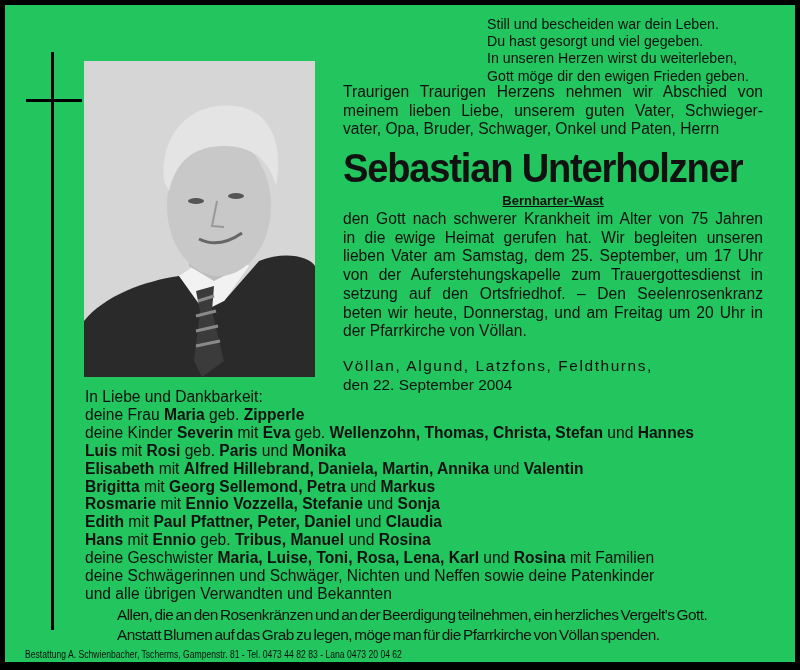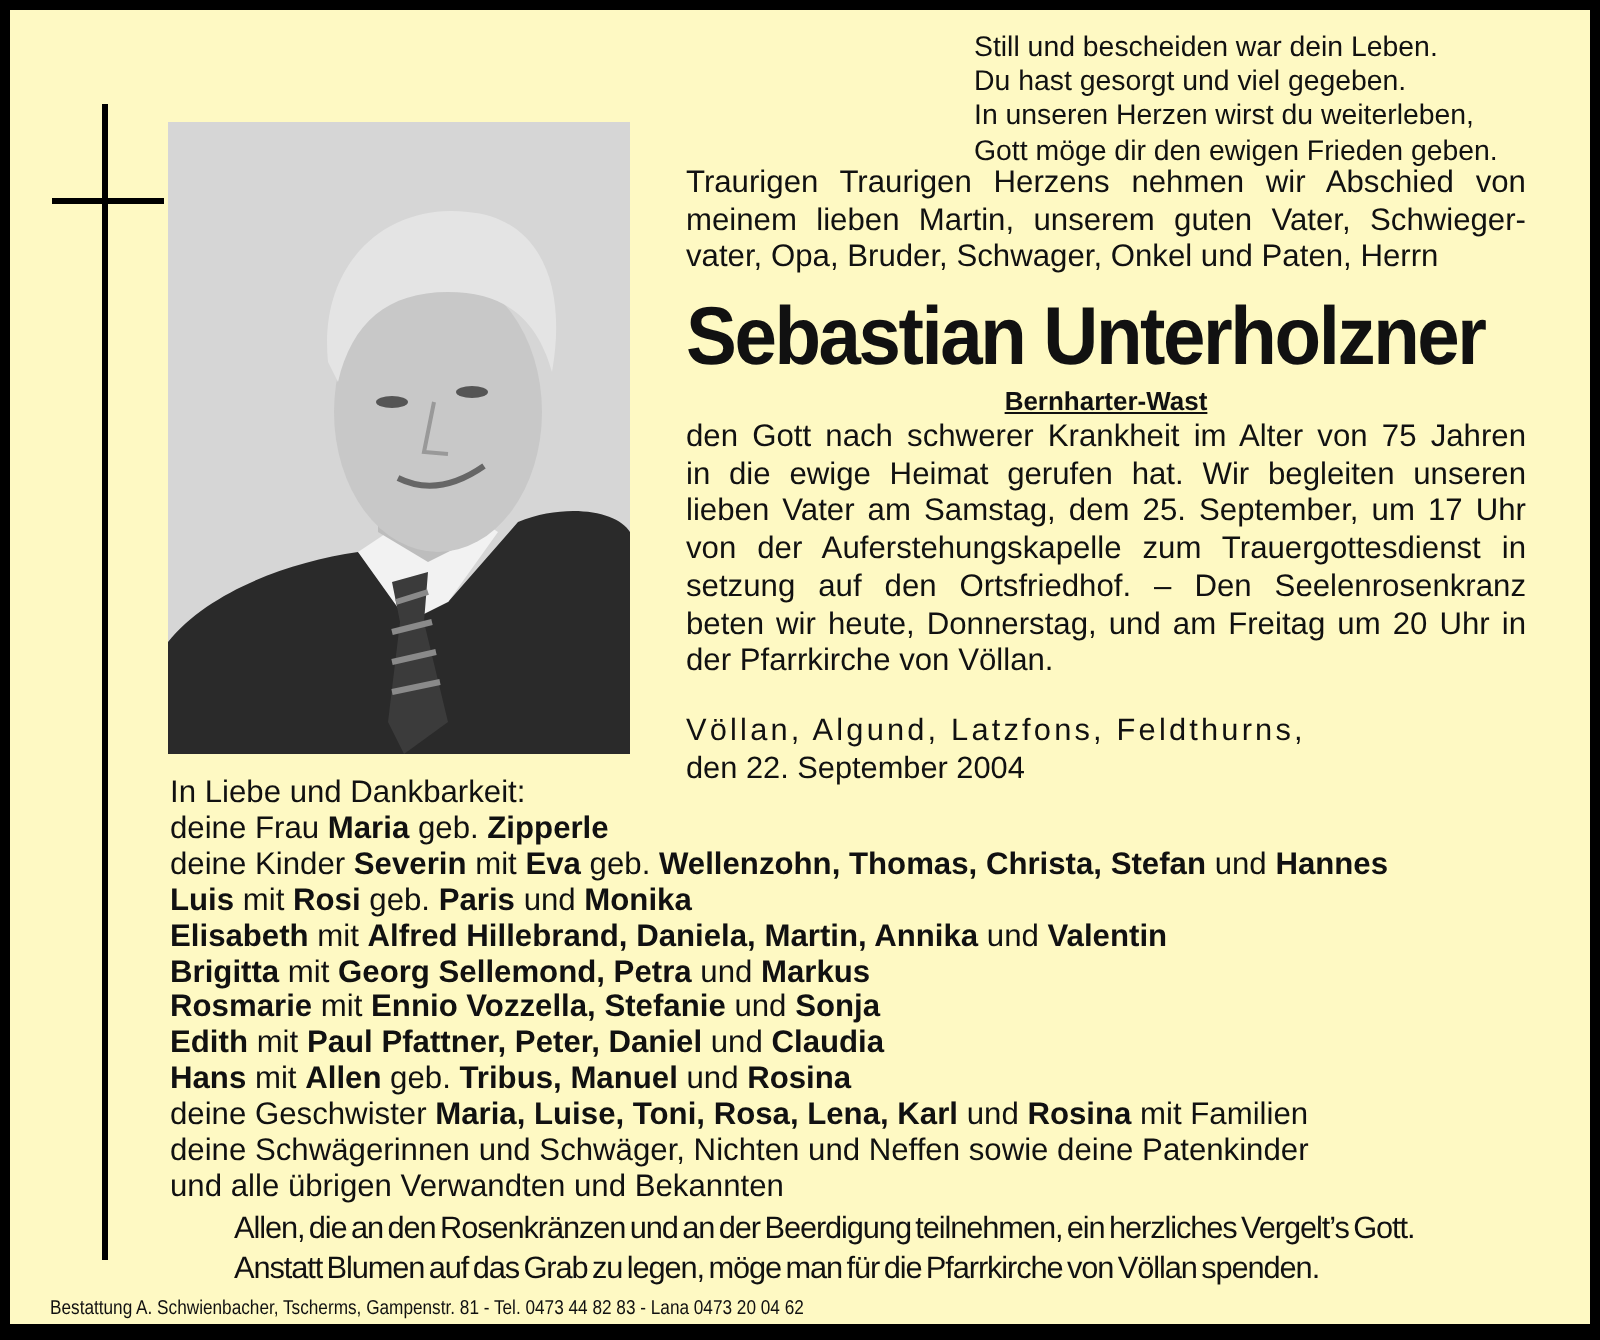--- a/index.html
+++ b/index.html
@@ -1,20 +1,20 @@
 <!DOCTYPE html>
 <html><head>
 <meta charset="utf-8">
 <style>
   * { margin: 0; padding: 0; box-sizing: border-box; }
   html, body { width: 800px; height: 670px; background: #000; overflow: hidden; }
   body { font-family: "Liberation Sans", sans-serif; color: #111; position: relative; }
   .frame {
     position: absolute; left: 5px; top: 5px; width: 790px; height: 657px;
-    background: #fef9c3;
+    background: #22c55e;
   }
   .cross-v { position: absolute; left: 46px; top: 47px; width: 3px; height: 578px; background: #000; }
   .cross-h { position: absolute; left: 21px; top: 94px; width: 56px; height: 3px; background: #000; }
 
   .photo {
     position: absolute; left: 79px; top: 56px; width: 231px; height: 316px;
     background: #d6d6d6; overflow: hidden;
   }
   .photo svg { width: 100%; height: 100%; display: block; }
 
@@ -105,21 +105,21 @@
 
   <div class="poem">
     <div>Still und bescheiden war dein Leben.</div>
     <div>Du hast gesorgt und viel gegeben.</div>
     <div>In unseren Herzen wirst du weiterleben,</div>
     <div>Gott möge dir den ewigen Frieden geben.</div>
   </div>
 
   <div class="intro">
     <div class="jl">Traurigen Traurigen Herzens nehmen wir Abschied von</div>
-    <div class="jl">meinem lieben Martin, unserem guten Vater, Schwieger-</div>
+    <div class="jl">meinem lieben Liebe, unserem guten Vater, Schwieger-</div>
     <div>vater, Opa, Bruder, Schwager, Onkel und Paten, Herrn</div>
   </div>
 
   <div class="name">Sebastian Unterholzner</div>
   <div class="nickname">Bernharter-Wast</div>
 
   <div class="body-text">
     <div class="jl">den Gott nach schwerer Krankheit im Alter von 75 Jahren</div>
     <div class="jl">in die ewige Heimat gerufen hat. Wir begleiten unseren</div>
     <div class="jl">lieben Vater am Samstag, dem 25. September, um 17 Uhr</div>
@@ -137,21 +137,21 @@
   <div class="family">
     <div>In Liebe und Dankbarkeit:</div>
     <div id="family-lines">
         <div><span>deine Frau </span><b>Maria</b><span> geb. </span><b>Zipperle</b></div>
         <div><span>deine Kinder </span><b>Severin</b><span> mit </span><b>Eva</b><span> geb. </span><b>Wellenzohn, Thomas, Christa, Stefan</b><span> und </span><b>Hannes</b></div>
         <div><b>Luis</b><span> mit </span><b>Rosi</b><span> geb. </span><b>Paris</b><span> und </span><b>Monika</b></div>
         <div><b>Elisabeth</b><span> mit </span><b>Alfred Hillebrand, Daniela, Martin, Annika</b><span> und </span><b>Valentin</b></div>
         <div><b>Brigitta</b><span> mit </span><b>Georg Sellemond, Petra</b><span> und </span><b>Markus</b></div>
         <div><b>Rosmarie</b><span> mit </span><b>Ennio Vozzella, Stefanie</b><span> und </span><b>Sonja</b></div>
         <div><b>Edith</b><span> mit </span><b>Paul Pfattner, Peter, Daniel</b><span> und </span><b>Claudia</b></div>
-        <div><b>Hans</b><span> mit </span><b>Allen</b><span> geb. </span><b>Tribus, Manuel</b><span> und </span><b>Rosina</b></div>
+        <div><b>Hans</b><span> mit </span><b>Ennio</b><span> geb. </span><b>Tribus, Manuel</b><span> und </span><b>Rosina</b></div>
         <div><span>deine Geschwister </span><b>Maria, Luise, Toni, Rosa, Lena, Karl</b><span> und </span><b>Rosina</b><span> mit Familien</span></div>
         <div><span>deine Schwägerinnen und Schwäger, Nichten und Neffen sowie deine Patenkinder</span></div>
         <div><span>und alle übrigen Verwandten und Bekannten</span></div>
       </div>
   </div>
 
   <div class="closing">
     <div>Allen, die an den Rosenkränzen und an der Beerdigung teilnehmen, ein herzliches Vergelt’s Gott.</div>
     <div>Anstatt Blumen auf das Grab zu legen, möge man für die Pfarrkirche von Völlan spenden.</div>
   </div>

